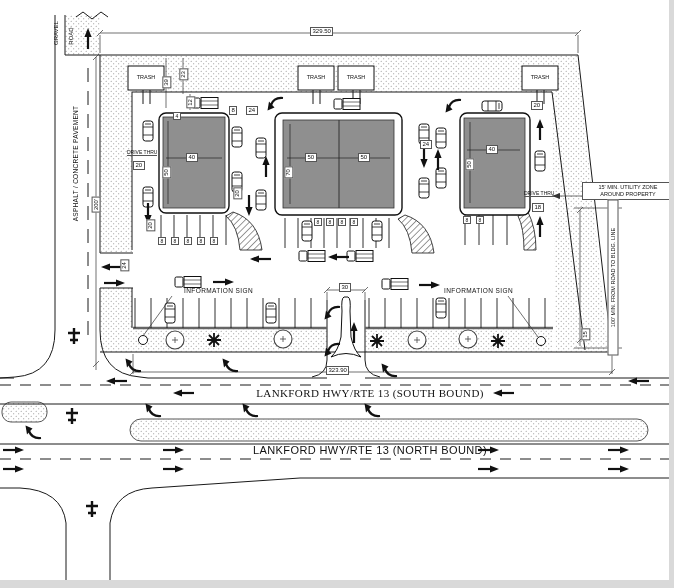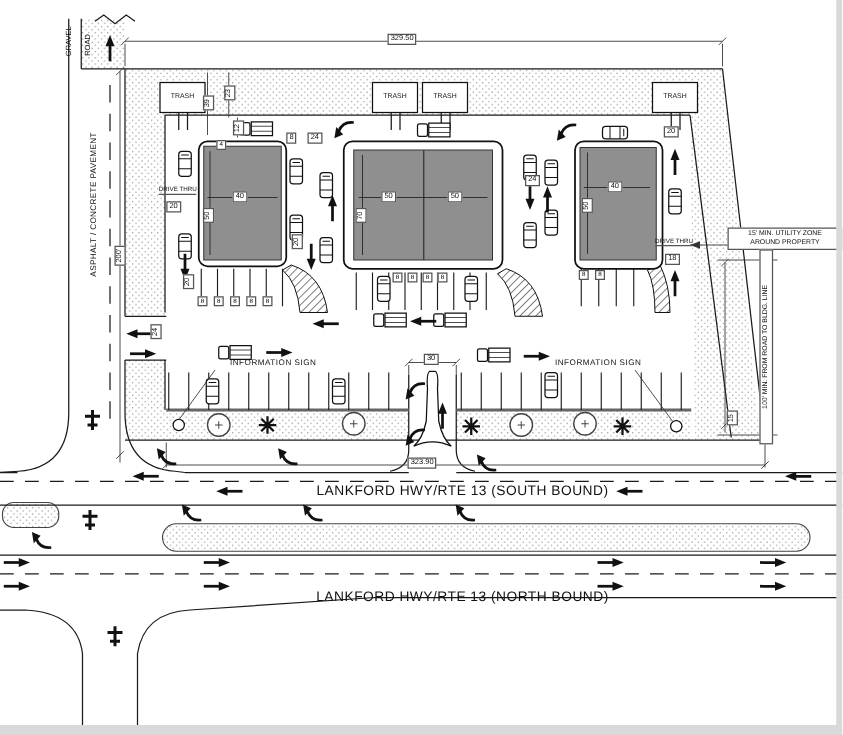--- a/index.html
+++ b/index.html
@@ -290,19 +290,19 @@
 
 <div class="lbl rot" style="left:0px;top:160px;width:150px;text-align:center;font-size:6.5px;letter-spacing:.3px;">ASPHALT / CONCRETE PAVEMENT</div>
 
 <div class="note" style="left:582px;top:182px;width:86px;">
   <span>15' MIN. UTILITY ZONE</span><br>
   <span>AROUND PROPERTY</span>
 </div>
 
 <div class="note rot" style="left:535px;top:272px;width:150px;">100' MIN. FROM ROAD TO BLDG. LINE</div>
 
-<div class="hwy" style="top:387px;">LANKFORD HWY/RTE 13 (SOUTH BOUND)</div>
-<div class="hwy" style="top:444px;margin-top:28px;">LANKFORD HWY/RTE 13 (NORTH BOUND)</div>
+<div class="hwy" style="top:387px;font-family:Liberation Serif, serif;">LANKFORD HWY/RTE 13 (SOUTH BOUND)</div>
+<div class="hwy" style="top:444px;">LANKFORD HWY/RTE 13 (NORTH BOUND)</div>
 
 <div class="edge" style="left:0;top:580px;width:674px;height:8px;"></div>
 <div class="edge" style="left:669px;top:0;width:5px;height:588px;"></div>
 
 </div>
 
 </body></html>

